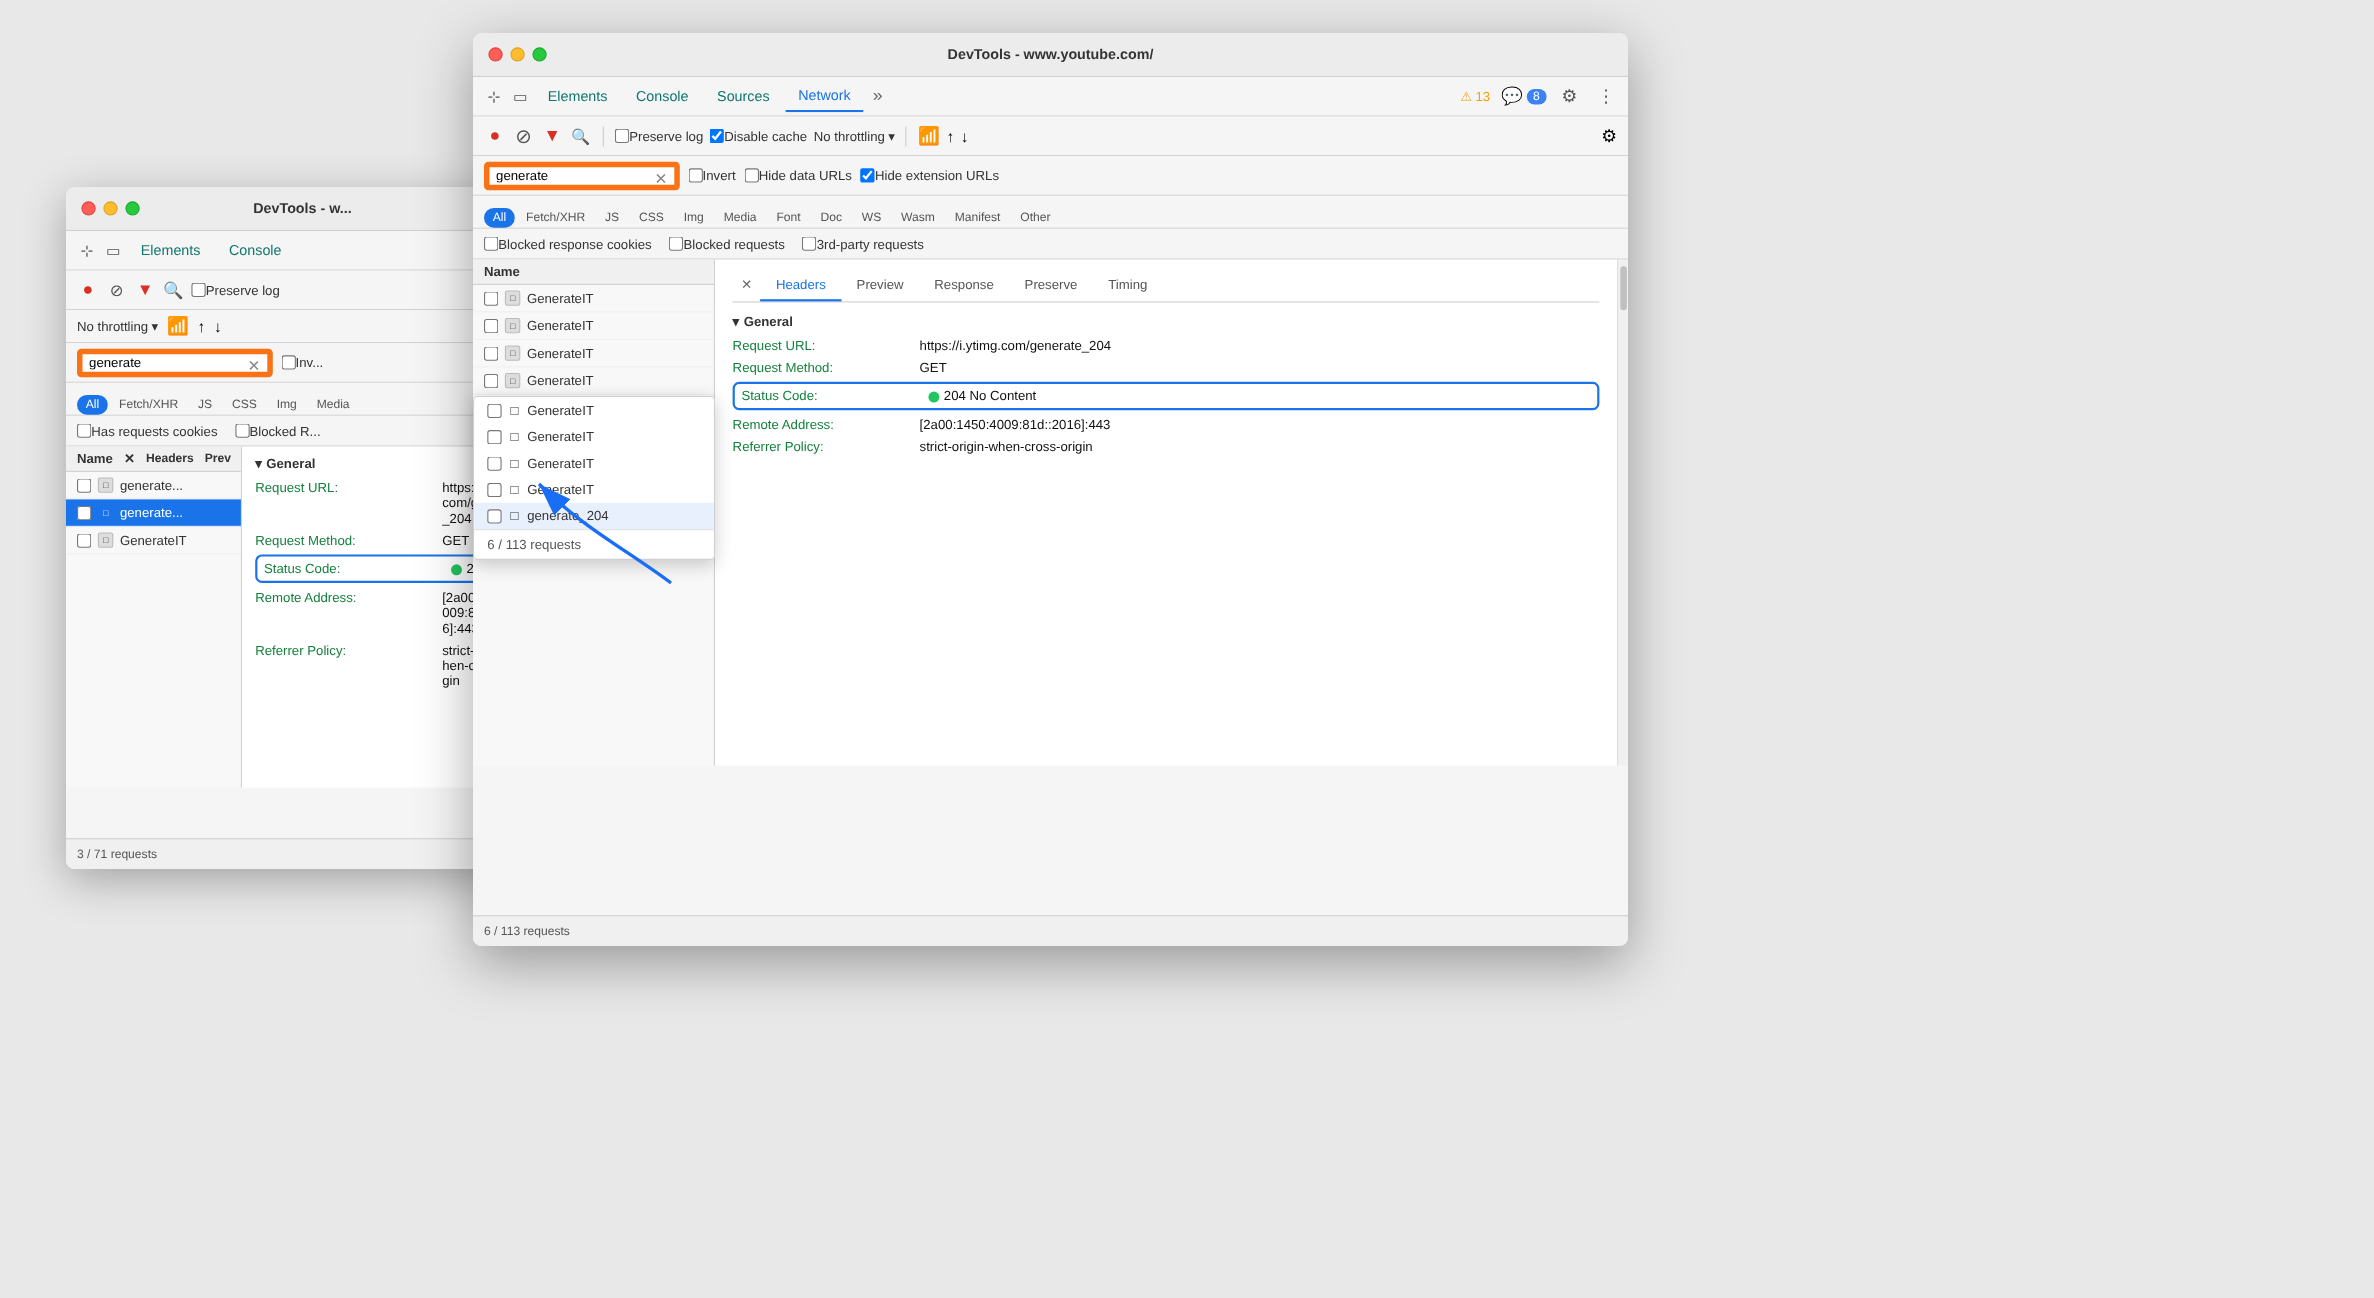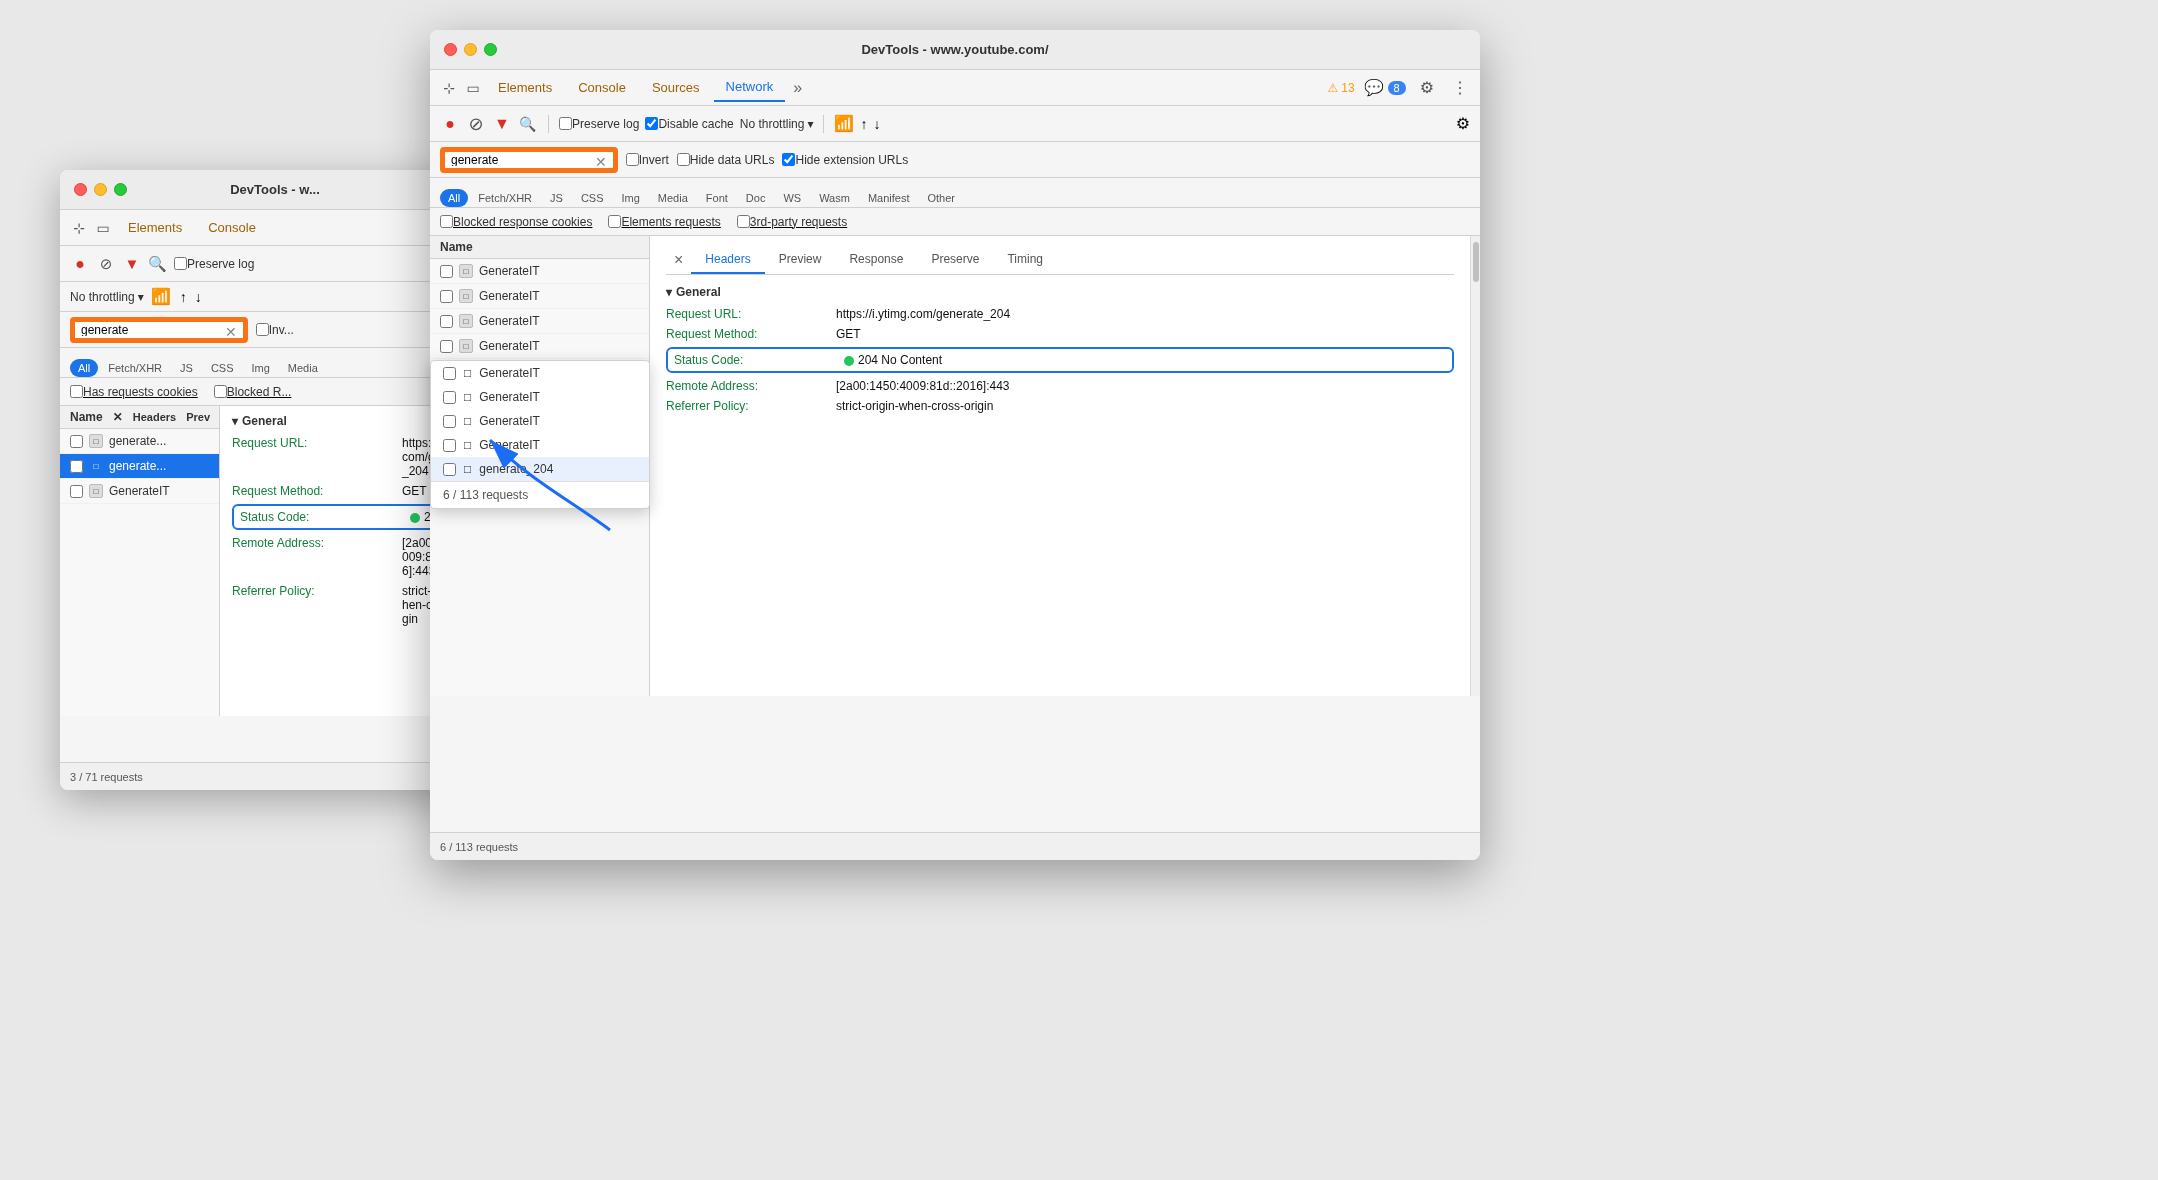--- a/index.html
+++ b/index.html
@@ -95,21 +95,21 @@
       align-items: center;
       background: #f5f5f5;
       border-bottom: 1px solid #d0d0d0;
       padding: 0 8px;
       height: 36px;
       gap: 2px;
     }
     .tab-item {
       padding: 6px 12px;
       font-size: 13px;
-      color: #a16207;
+      color: #0f766e;
       cursor: pointer;
       border-radius: 4px 4px 0 0;
       white-space: nowrap;
     }
     .tab-item.active {
       color: #1a73e8;
       border-bottom: 2px solid #1a73e8;
       font-weight: 500;
     }
     .tab-more {
@@ -239,21 +239,20 @@
 
     
     .blocked-row {
       background: #f5f5f5;
       border-bottom: 1px solid #d0d0d0;
       display: flex;
       align-items: center;
       padding: 3px 10px;
       height: 28px;
       gap: 16px;
-      text-decoration: underline;
     }
 
     
     .name-list {
       width: 200px;
       border-right: 1px solid #d0d0d0;
       overflow-y: auto;
       background: #f8f8f8;
     }
     .name-list-header {
@@ -653,21 +652,21 @@
     <span class="filter-tab">Other</span>
   </div>
 
   <div class="blocked-row">
     <label class="checkbox-label">
       <input type="checkbox" style="">
       <span>Blocked response cookies</span>
     </label>
     <label class="checkbox-label">
       <input type="checkbox" style="">
-      <span>Elements requests</span>
+      <span>Blocked requests</span>
     </label>
     <label class="checkbox-label">
       <input type="checkbox" style="">
       <span>3rd-party requests</span>
     </label>
   </div>
 
   <div style="display:flex; height:460px;">
 
     <div class="name-list" style="width:220px;">

